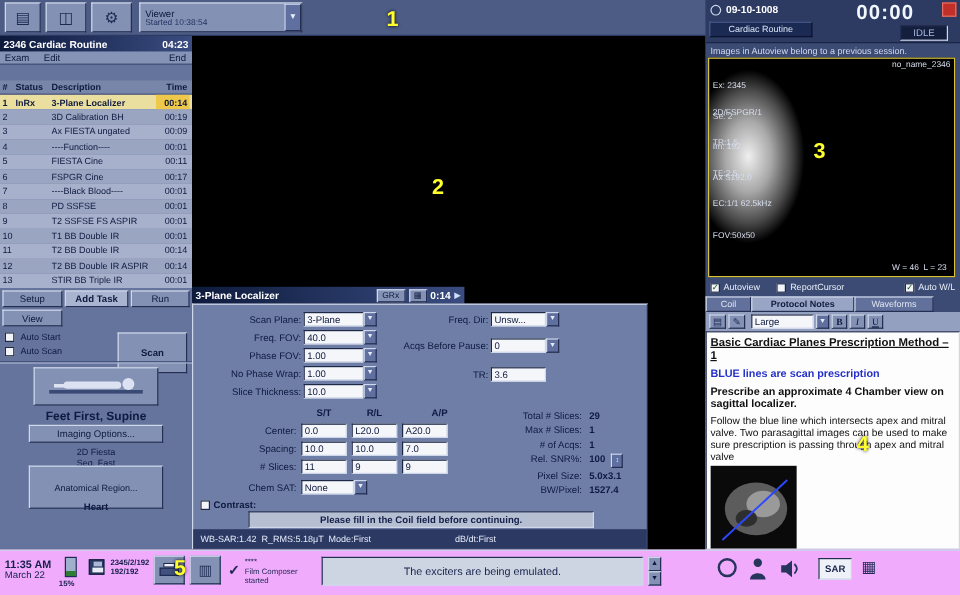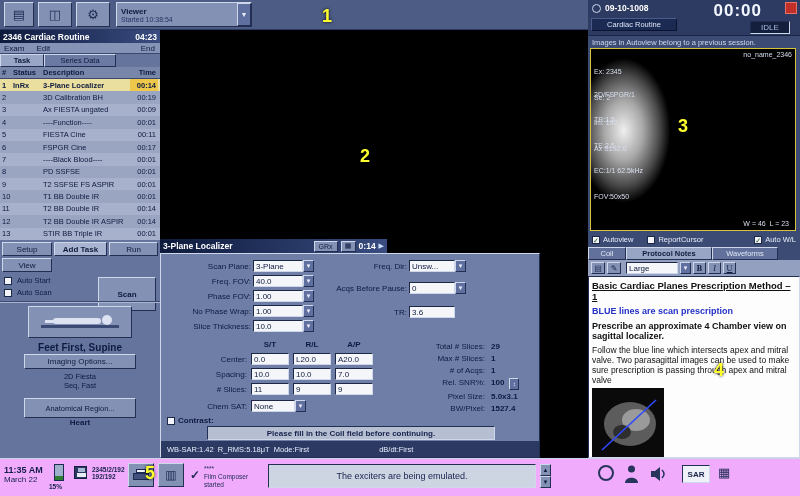--- a/index.html
+++ b/index.html
@@ -40,42 +40,38 @@
     <span class="icon-glyph" style="font-size:13px">▤</span>
   </div>
   <div class="abs btn" style="left:38px;top:2px;width:34px;height:25px">
     <span class="icon-glyph" style="font-size:13px">◫</span>
   </div>
   <div class="abs btn" style="left:76px;top:2px;width:34px;height:25px">
     <span class="icon-glyph" style="font-size:13px">⚙</span>
   </div>
   <div class="abs raised" style="left:116px;top:2px;width:136px;height:25px;display:flex;align-items:center">
     <div style="flex:1;padding-left:4px">
-      <div style="font-size:8px;font-weight:bold;color:#0e1a40">Viewer</div>
+      <div style="font-size:8px;font-weight:normal;color:#0e1a40">Viewer</div>
       <div style="font-size:7px;color:#223360">Started 10:38:54</div>
     </div>
     <span class="fa" style="width:14px;height:23px;font-size:7px">▼</span>
   </div>
 </div>
 
 <div class="abs" style="left:160px;top:30px;width:428px;height:428px;background:#000"></div>
 
 <div class="abs" style="left:0;top:30px;width:160px;height:428px;background:#64749d">
   <div class="abs navybar" style="left:0;top:0;width:160px;height:13px;display:flex;align-items:center;justify-content:space-between;padding:0 3px">
     <span style="font-size:8.5px;font-weight:bold">2346 Cardiac Routine</span>
     <span style="font-size:8.5px;font-weight:bold">04:23</span>
   </div>
   <div class="abs" style="left:0;top:13px;width:160px;height:11px;background:#8593b6;border-bottom:1px solid #3a4870;display:flex;align-items:center;font-size:8px">
     <span style="margin-left:4px">Exam</span>
     <span style="margin-left:12px">Edit</span>
     <span style="margin-left:auto;margin-right:5px">End</span>
-  </div>
-  <div class="abs" style="left:0;top:24px;width:160px;height:13px;display:flex">
-    <div class="tabbtn" style="width:44px;background:#99a6c5;font-weight:bold">Task</div>
-    <div class="tabbtn" style="width:72px;background:#6b7aa3">Series Data</div>
   </div>
   <div class="abs" style="left:0;top:37px;width:160px;height:12px;background:#7886aa;display:flex;align-items:center;border-bottom:1px solid #3a4870">
     <span class="c-num hcell">#</span>
     <span class="c-status hcell">Status</span>
     <span class="c-desc hcell">Description</span>
     <span class="c-time hcell">Time</span>
   </div>
   <div class="abs" style="left:0;top:49px;width:160px;height:161px">
     <div class="trow active">
         <span class="c-num">1</span>
@@ -177,21 +173,21 @@
       <circle cx="72" cy="10" r="5" fill="#dce2f2"></circle>
       <rect x="10" y="10" width="10" height="3" fill="#dce2f2"></rect>
     </svg>
   </div>
   <div class="abs" style="left:0;top:312px;width:160px;text-align:center;font-size:10px;font-weight:bold;color:#0e1a40">Feet First, Supine</div>
   <div class="abs btn" style="left:24px;top:324px;width:112px;height:15px">Imaging Options...</div>
   <div class="abs" style="left:0;top:342px;width:160px;text-align:center;font-size:7.5px;color:#0e1a40;line-height:9px">
     <div>2D Fiesta</div>
     <div>Seq, Fast</div>
   </div>
-  <div class="abs btn" style="left:24px;top:368px;width:112px;height:20px;font-size:7.5px;line-height:9px;padding:0 8px">Anatomical Region...</div>
+  <div class="abs btn" style="left:24px;top:358px;width:112px;height:36px;font-size:7.5px;line-height:9px;padding:0 8px">Anatomical Region...</div>
   <div class="abs" style="left:0;top:388px;width:160px;text-align:center;font-size:8px;font-weight:bold;color:#0e1a40">Heart</div>
 </div>
 
 <div class="abs navybar" style="left:160px;top:239px;width:227px;height:14px;display:flex;align-items:center;padding:0 3px;gap:3px">
   <span style="font-size:8.5px;font-weight:bold;flex:1">3-Plane Localizer</span>
   <span class="btn" style="width:24px;height:11px;font-size:7px">GRx</span>
   <span class="btn" style="width:15px;height:11px;font-size:7px">▦</span>
   <span style="font-size:8.5px;font-weight:bold">0:14</span>
   <span style="font-size:7px;color:#cfe0ff">▶</span>
 </div>
@@ -237,21 +233,21 @@
     <span class="plbl" style="width:88px;margin-right:2px">TR:</span>
     <span class="field" style="width:46px">3.6</span>
   </div>
 
   <div class="lblrow" style="left:90px;top:86px;width:38px;justify-content:center">
       <span style="font-size:8px;font-weight:bold;color:#0e1a40">S/T</span>
     </div>
   <div class="lblrow" style="left:132px;top:86px;width:38px;justify-content:center">
       <span style="font-size:8px;font-weight:bold;color:#0e1a40">R/L</span>
     </div>
-  <div class="lblrow" style="left:174px;top:86px;width:38px;justify-content:center">
+  <div class="lblrow" style="left:174px;top:86px;width:38px;justify-content:flex-end">
       <span style="font-size:8px;font-weight:bold;color:#0e1a40">A/P</span>
     </div>
 
   <div class="lblrow" style="left:2px;top:99px">
     <span class="plbl" style="width:84px;margin-right:4px">Center:</span>
     <span class="field" style="width:38px;margin-right:4px">0.0</span>
     <span class="field" style="width:38px;margin-right:4px">L20.0</span>
     <span class="field" style="width:38px">A20.0</span>
   </div>
   <div class="lblrow" style="left:2px;top:114px">

